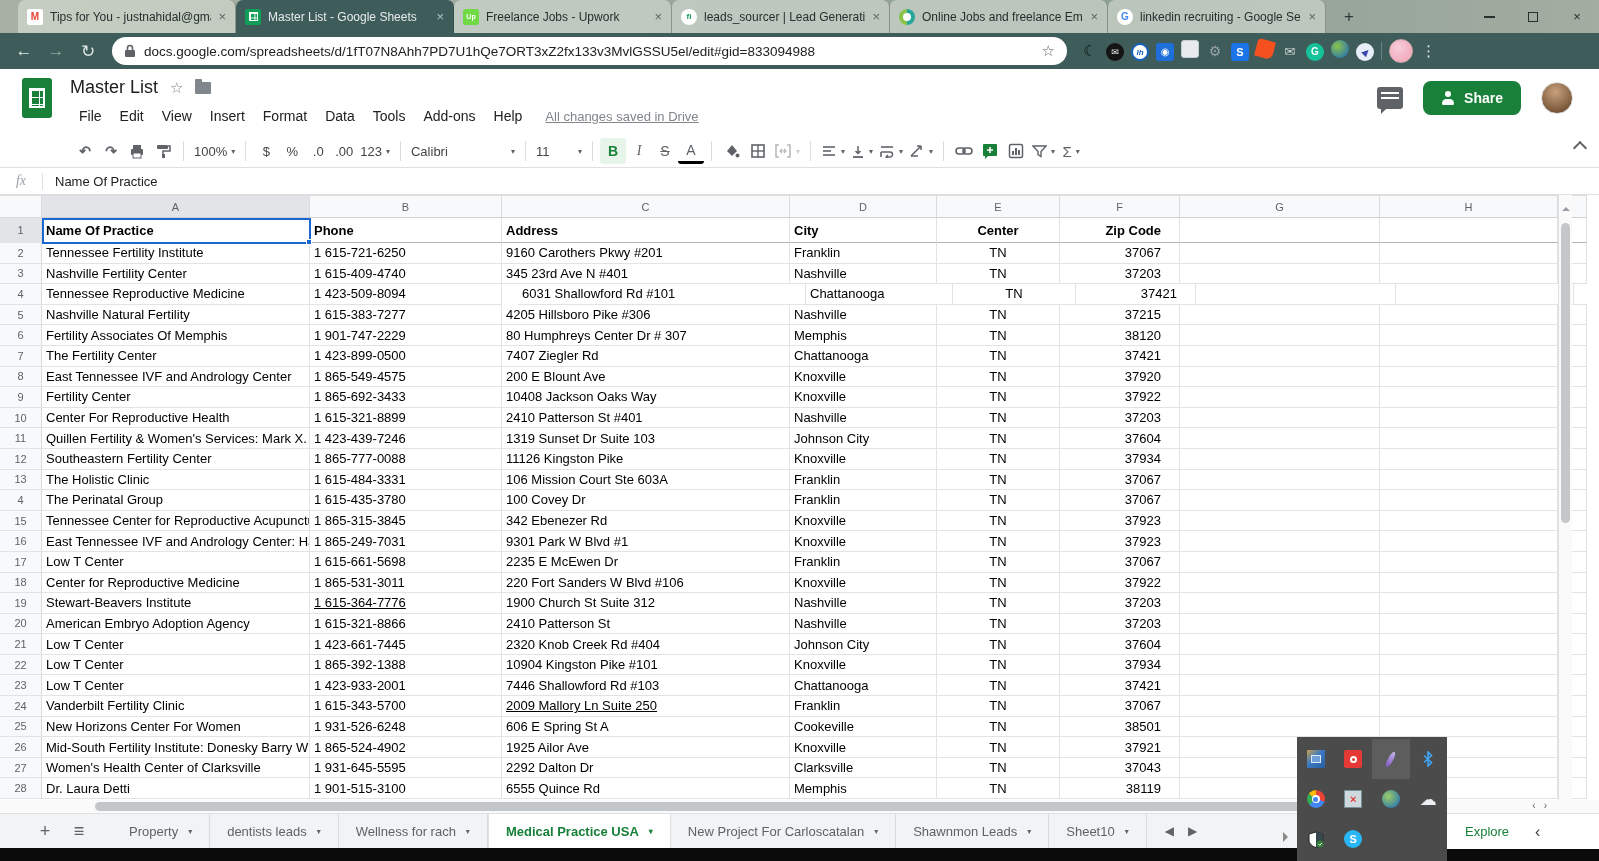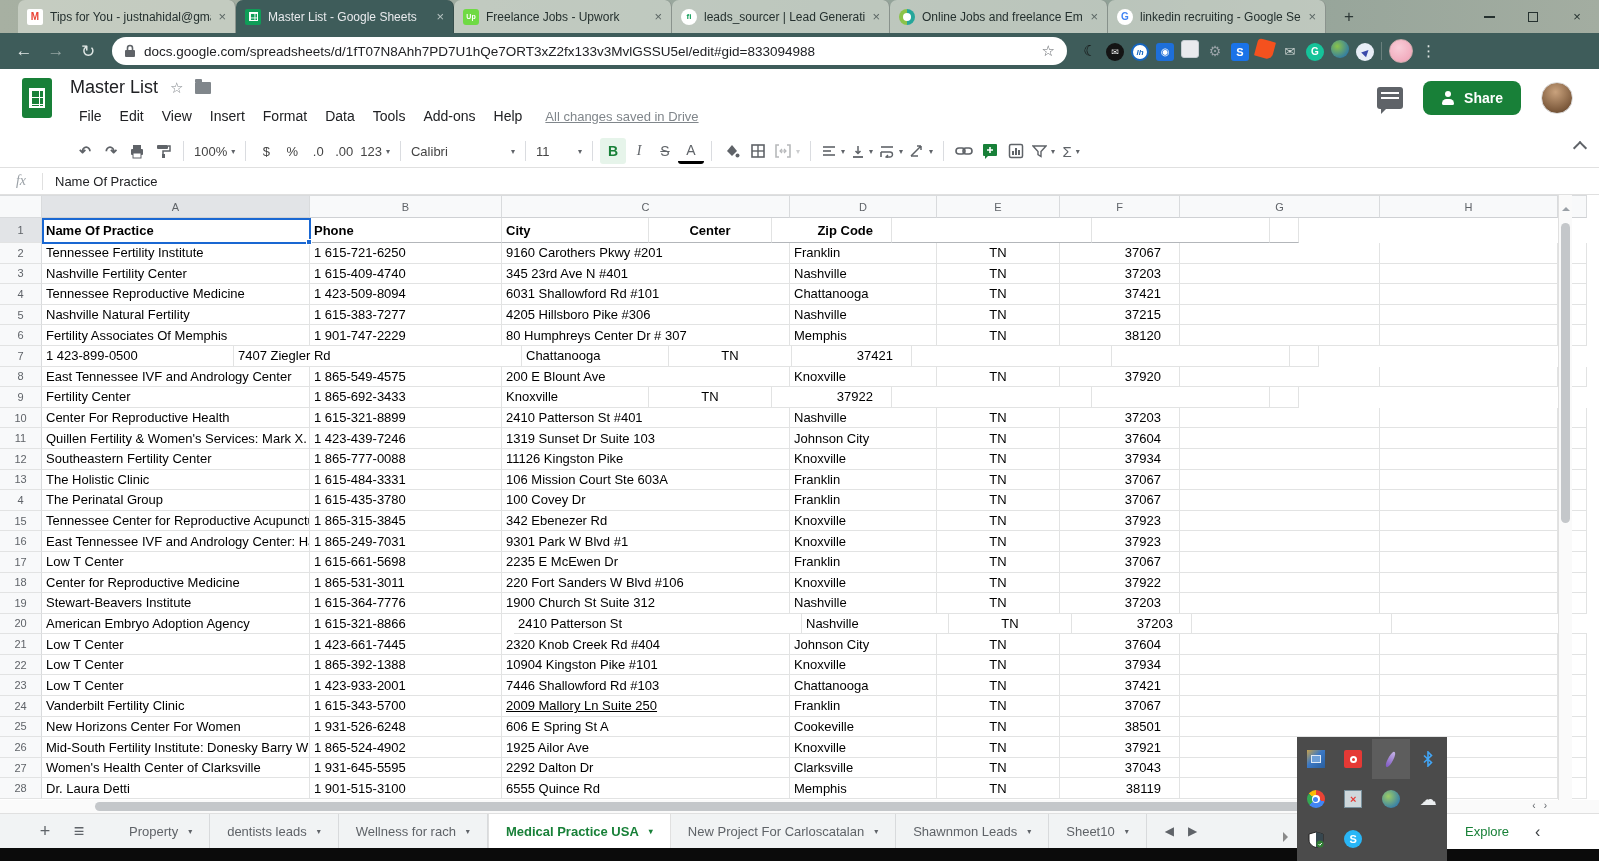--- a/index.html
+++ b/index.html
@@ -421,20 +421,21 @@
         <div class="colh" style="width: 200px;">G</div>
         <div class="colh" style="width: 178px;">H</div>
         <div class="colh" style="width: 29px;"></div>
       </div>
   </div>
   <div>
       <div class="grow hrow">
         <div class="rownum">1</div>
         <div class="cell" style="width: 268px;">Name Of Practice</div>
         <div class="cell" style="width: 192px;">Phone</div>
+        <div class="cell" style="width: 288px;">Address</div>
         <div class="cell" style="width: 147px;">City</div>
         <div class="cell ctr" style="width: 123px;">Center</div>
         <div class="cell rgt" style="width: 120px;">Zip Code</div>
         <div class="cell" style="width: 200px;"></div>
         <div class="cell" style="width: 178px;"></div>
         <div class="cell" style="width: 29px;"></div>
       </div>
       <div class="grow">
         <div class="rownum">2</div>
         <div class="cell" style="width: 268px;">Tennessee Fertility Institute</div>
@@ -456,21 +457,21 @@
         <div class="cell ctr" style="width: 123px;">TN</div>
         <div class="cell rgt" style="width: 120px;">37203</div>
         <div class="cell" style="width: 200px;"></div>
         <div class="cell" style="width: 178px;"></div>
         <div class="cell" style="width: 29px;"></div>
       </div>
       <div class="grow">
         <div class="rownum">4</div>
         <div class="cell" style="width: 268px;">Tennessee Reproductive Medicine</div>
         <div class="cell" style="width: 192px; text-align: center;">1 423-509-8094</div>
-        <div class="cell" style="width: 288px;">6031 Shallowford Rd #101</div>
+        <div class="cell" style="width: 288px; margin-left: 16px;">6031 Shallowford Rd #101</div>
         <div class="cell" style="width: 147px;">Chattanooga</div>
         <div class="cell ctr" style="width: 123px;">TN</div>
         <div class="cell rgt" style="width: 120px;">37421</div>
         <div class="cell" style="width: 200px;"></div>
         <div class="cell" style="width: 178px;"></div>
         <div class="cell" style="width: 29px;"></div>
       </div>
       <div class="grow">
         <div class="rownum">5</div>
         <div class="cell" style="width: 268px;">Nashville Natural Fertility</div>
@@ -490,20 +491,21 @@
         <div class="cell" style="width: 288px;">80 Humphreys Center Dr # 307</div>
         <div class="cell" style="width: 147px;">Memphis</div>
         <div class="cell ctr" style="width: 123px;">TN</div>
         <div class="cell rgt" style="width: 120px;">38120</div>
         <div class="cell" style="width: 200px;"></div>
         <div class="cell" style="width: 178px;"></div>
         <div class="cell" style="width: 29px;"></div>
       </div>
       <div class="grow">
         <div class="rownum">7</div>
+        <div class="cell" style="width: 268px;">The Fertility Center</div>
         <div class="cell" style="width: 192px;">1 423-899-0500</div>
         <div class="cell" style="width: 288px;">7407 Ziegler Rd</div>
         <div class="cell" style="width: 147px;">Chattanooga</div>
         <div class="cell ctr" style="width: 123px;">TN</div>
         <div class="cell rgt" style="width: 120px;">37421</div>
         <div class="cell" style="width: 200px;"></div>
         <div class="cell" style="width: 178px;"></div>
         <div class="cell" style="width: 29px;"></div>
       </div>
       <div class="grow">
@@ -515,20 +517,21 @@
         <div class="cell ctr" style="width: 123px;">TN</div>
         <div class="cell rgt" style="width: 120px;">37920</div>
         <div class="cell" style="width: 200px;"></div>
         <div class="cell" style="width: 178px;"></div>
         <div class="cell" style="width: 29px;"></div>
       </div>
       <div class="grow">
         <div class="rownum">9</div>
         <div class="cell" style="width: 268px;">Fertility Center</div>
         <div class="cell" style="width: 192px;">1 865-692-3433</div>
+        <div class="cell" style="width: 288px;">10408 Jackson Oaks Way</div>
         <div class="cell" style="width: 147px;">Knoxville</div>
         <div class="cell ctr" style="width: 123px;">TN</div>
         <div class="cell rgt" style="width: 120px;">37922</div>
         <div class="cell" style="width: 200px;"></div>
         <div class="cell" style="width: 178px;"></div>
         <div class="cell" style="width: 29px;"></div>
       </div>
       <div class="grow">
         <div class="rownum">10</div>
         <div class="cell" style="width: 268px;">Center For Reproductive Health</div>
@@ -633,34 +636,34 @@
         <div class="cell" style="width: 147px;">Knoxville</div>
         <div class="cell ctr" style="width: 123px;">TN</div>
         <div class="cell rgt" style="width: 120px;">37922</div>
         <div class="cell" style="width: 200px;"></div>
         <div class="cell" style="width: 178px;"></div>
         <div class="cell" style="width: 29px;"></div>
       </div>
       <div class="grow">
         <div class="rownum">19</div>
         <div class="cell" style="width: 268px;">Stewart-Beavers Institute</div>
-        <div class="cell" style="width: 192px;">1 615-364-7776</div>
+        <div class="cell" style="width: 192px; text-decoration: underline;">1 615-364-7776</div>
         <div class="cell" style="width: 288px;">1900 Church St Suite 312</div>
         <div class="cell" style="width: 147px;">Nashville</div>
         <div class="cell ctr" style="width: 123px;">TN</div>
         <div class="cell rgt" style="width: 120px;">37203</div>
         <div class="cell" style="width: 200px;"></div>
         <div class="cell" style="width: 178px;"></div>
         <div class="cell" style="width: 29px;"></div>
       </div>
       <div class="grow">
         <div class="rownum">20</div>
         <div class="cell" style="width: 268px;">American Embryo Adoption Agency</div>
         <div class="cell" style="width: 192px;">1 615-321-8866</div>
-        <div class="cell" style="width: 288px; margin-left: 12px;">2410 Patterson St</div>
+        <div class="cell" style="width: 288px;">2410 Patterson St</div>
         <div class="cell" style="width: 147px;">Nashville</div>
         <div class="cell ctr" style="width: 123px;">TN</div>
         <div class="cell rgt" style="width: 120px;">37203</div>
         <div class="cell" style="width: 200px;"></div>
         <div class="cell" style="width: 178px;"></div>
         <div class="cell" style="width: 29px;"></div>
       </div>
       <div class="grow">
         <div class="rownum">21</div>
         <div class="cell" style="width: 268px;">Low T Center</div>

